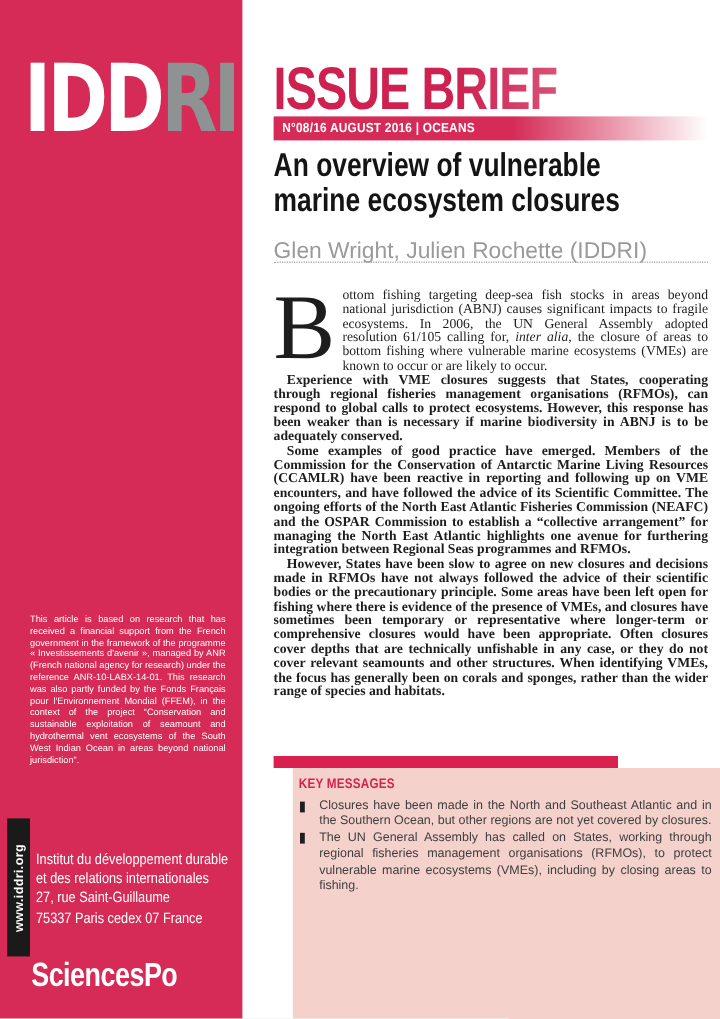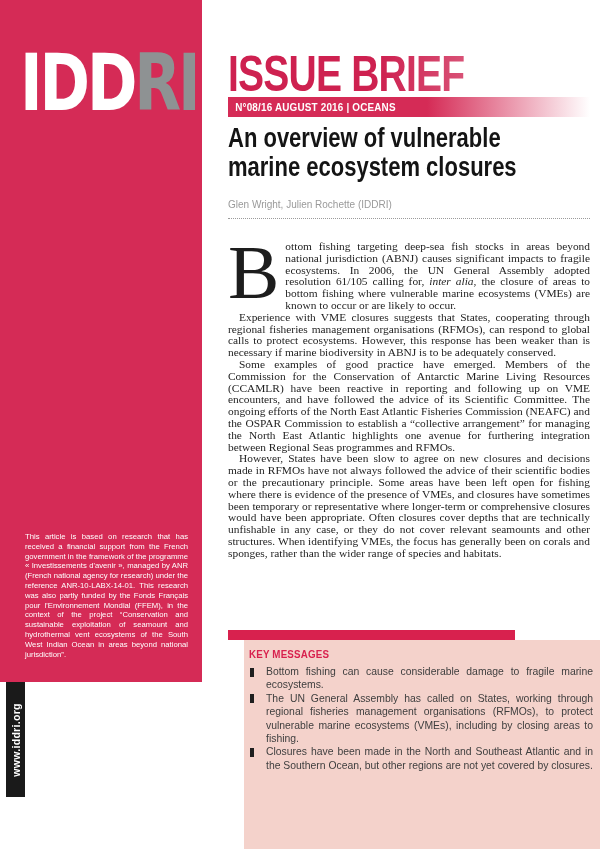--- a/index.html
+++ b/index.html
@@ -1,25 +1,25 @@
 <!DOCTYPE html>
 <html lang="en"><head>
 <meta charset="utf-8">
 <style>
   html,body{margin:0;padding:0;background:#e8e8e8;}
   .page{position:relative;width:600px;height:849px;background:#ffffff;overflow:hidden;
         font-family:"Liberation Sans",sans-serif;}
   
-  .sidebar{position:absolute;left:0;top:0;width:202px;height:682px;background:#D52B56;}
+  .sidebar{position:absolute;left:0;top:0;width:202px;height:849px;background:#D52B56;}
   .logo{position:absolute;left:20px;top:44px;font-family:"DejaVu Sans",sans-serif;
         font-weight:bold;font-size:78px;line-height:1;letter-spacing:-4px;
         transform:scaleX(0.78);transform-origin:left top;white-space:nowrap;}
   .logo .l1{color:#ffffff;}
   .logo .l2{color:#8E9293;}
-  .funding{position:absolute;left:25px;top:532px;width:163px;color:#ffffff;
+  .funding{position:absolute;left:25px;top:511px;width:163px;color:#ffffff;
            font-size:7.7px;line-height:9.8px;text-align:justify;}
   .blackbar{position:absolute;left:6px;top:682px;width:19px;height:115px;background:#1A1A1A;
             display:flex;align-items:center;justify-content:center;}
   .blackbar span{transform:rotate(-90deg);white-space:nowrap;color:#ffffff;
                  font-weight:bold;font-size:10.5px;letter-spacing:0.3px;}
   .address{position:absolute;left:30px;top:708px;color:#ffffff;font-size:12.5px;
            line-height:16.2px;transform:scaleX(0.85);transform-origin:left top;white-space:nowrap;}
   .sciencespo{position:absolute;left:26px;top:797px;color:#ffffff;font-weight:bold;
               font-size:28px;letter-spacing:-0.5px;transform:scaleX(0.8);
               transform-origin:left top;white-space:nowrap;}
@@ -31,29 +31,29 @@
           background:linear-gradient(to right,rgba(255,255,255,0),rgba(255,255,255,0.55));
           pointer-events:none;}
   .issuebar{position:absolute;left:228px;top:97px;width:362px;height:20px;
           background:linear-gradient(to right,#D52B56 0%,#D52B56 55%,rgba(255,255,255,0) 100%);}
   .issuebar span{display:inline-block;color:#ffffff;font-weight:bold;font-size:11px;
           line-height:20px;padding-left:8px;letter-spacing:0.2px;transform:scaleX(0.9);
           transform-origin:left center;white-space:nowrap;}
   .title{position:absolute;left:228px;top:124px;color:#141414;font-weight:bold;
          font-size:27.5px;line-height:28.5px;transform:scaleX(0.8);
          transform-origin:left top;white-space:nowrap;}
-  .authors{position:absolute;left:228px;top:199px;color:#9a9a9a;font-size:10px;}
+  .authors{position:absolute;left:228px;top:199px;color:#9a9a9a;font-size:19px;}
   .dotted-rule{position:absolute;left:228px;top:218px;width:362px;height:0;
          border-top:1.6px dotted #9b9b9b;}
   
   .body-copy{position:absolute;left:228px;top:241px;width:362px;color:#1d1d1d;
          font-family:"Liberation Serif",serif;font-size:11.4px;line-height:11.8px;
          text-align:justify;}
   .body-copy p{margin:0;}
-  .body-copy p.indent{text-indent:11px;}
+  .body-copy p.indent{text-indent:11px;font-weight:bold;}
   .dropcap{float:left;font-size:77px;line-height:57px;margin:3px 6px 0 0;color:#1d1d1d;}
   
   .key-topbar{position:absolute;left:228px;top:630px;width:287px;height:10px;background:#D8214E;}
   .key-box{position:absolute;left:244px;top:640px;width:372px;height:209px;background:#F4D2CB;
            box-sizing:border-box;padding:8px 23px 0 5px;}
   .key-heading{color:#D8214E;font-weight:bold;font-size:11.5px;letter-spacing:0.2px;
            transform:scaleX(0.85);transform-origin:left top;white-space:nowrap;}
   .kb-list{margin-top:5px;}
   .kb-item{position:relative;padding-left:17px;color:#3e3e3e;font-size:10.4px;
            line-height:13.4px;text-align:justify;}
@@ -100,24 +100,21 @@
     <p class="indent">Experience with VME closures suggests that States, cooperating through regional fisheries management organisations (RFMOs), can respond to global calls to protect ecosystems. However, this response has been weaker than is necessary if marine biodiversity in ABNJ is to be adequately conserved.</p>
     <p class="indent">Some examples of good practice have emerged. Members of the Commission for the Conservation of Antarctic Marine Living Resources (CCAMLR) have been reactive in reporting and following up on VME encounters, and have followed the advice of its Scientific Committee. The ongoing efforts of the North East Atlantic Fisheries Commission (NEAFC) and the OSPAR Commission to establish a “collective arrangement” for managing the North East Atlantic highlights one avenue for furthering integration between Regional Seas programmes and RFMOs.</p>
     <p class="indent">However, States have been slow to agree on new closures and decisions made in RFMOs have not always followed the advice of their scientific bodies or the precautionary principle. Some areas have been left open for fishing where there is evidence of the presence of VMEs, and closures have sometimes been temporary or representative where longer-term or comprehensive closures would have been appropriate. Often closures cover depths that are technically unfishable in any case, or they do not cover relevant seamounts and other structures. When identifying VMEs, the focus has generally been on corals and sponges, rather than the wider range of species and habitats.</p>
   </div>
 
   <div class="key-topbar"></div>
   <div class="key-box">
     <div class="key-heading">KEY MESSAGES</div>
     <div class="kb-list">
       <div class="kb-item">
-        <span class="kb-marker"></span><span>Bottom fishing can cause considerable damage to fragile marine ecosystems.</span>
+        <span class="kb-marker"></span><span>Closures have been made in the North and Southeast Atlantic and in the Southern Ocean, but other regions are not yet covered by closures.</span>
       </div>
       <div class="kb-item">
         <span class="kb-marker"></span><span>The UN General Assembly has called on States, working through regional fisheries management organisations (RFMOs), to protect vulnerable marine ecosystems (VMEs), including by closing areas to fishing.</span>
-      </div>
-      <div class="kb-item">
-        <span class="kb-marker"></span><span>Closures have been made in the North and Southeast Atlantic and in the Southern Ocean, but other regions are not yet covered by closures.</span>
       </div>
     </div>
   </div>
 
 </div>
 
 </body></html>

